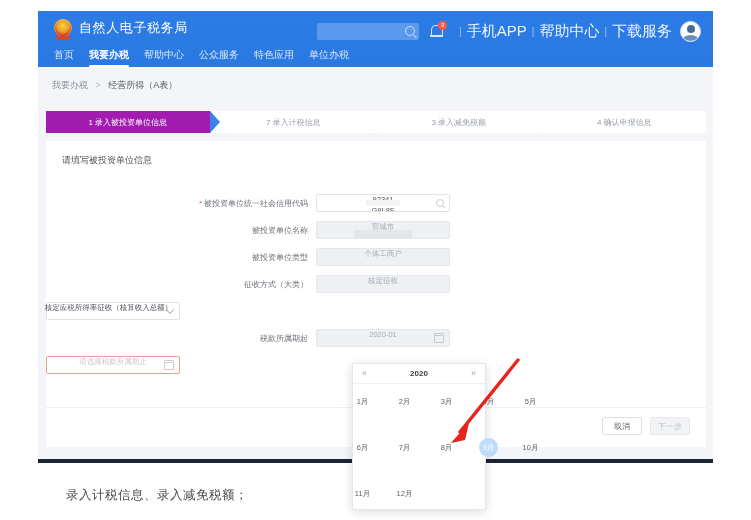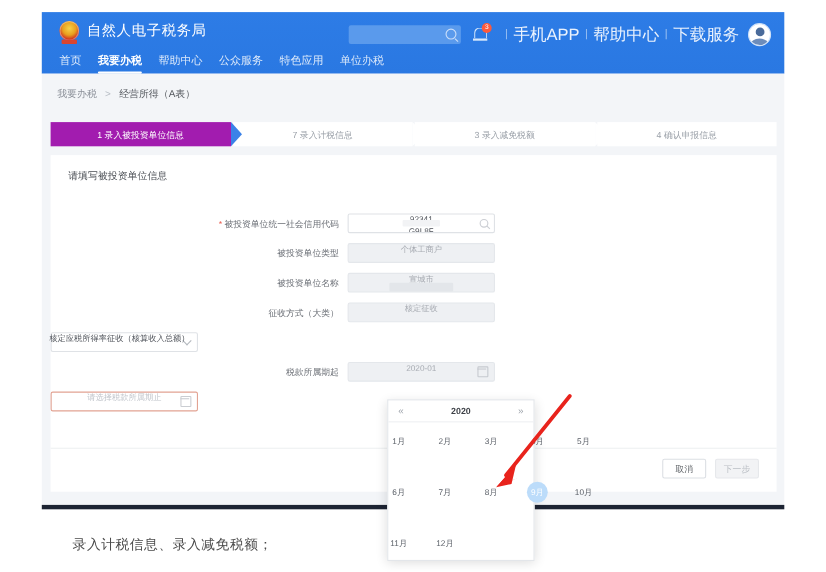--- a/index.html
+++ b/index.html
@@ -631,34 +631,34 @@
           <div class="field">
             <span class="field-text">92341</span>
             <span class="mask-block" style="width:34px"></span>
             <span class="field-text">G9L8F</span>
             <span class="fld-icon ic-search"></span>
           </div>
         </div>
 
         <div class="form-row">
           <div class="form-label">
-            <span>被投资单位类型</span>
-          </div>
-          <div class="field disabled">
-            <span class="field-text">个体工商户</span>
-          </div>
-        </div>
-
-        <div class="form-row">
-          <div class="form-label">
             <span>被投资单位名称</span>
           </div>
           <div class="field disabled">
             <span class="field-text">宣城市</span>
             <span class="mask-block dark" style="width:58px"></span>
+          </div>
+        </div>
+
+        <div class="form-row">
+          <div class="form-label">
+            <span>被投资单位类型</span>
+          </div>
+          <div class="field disabled">
+            <span class="field-text">个体工商户</span>
           </div>
         </div>
 
         <div class="form-row">
           <div class="form-label">
             <span>征收方式（大类）</span>
           </div>
           <div class="field disabled">
             <span class="field-text">核定征收</span>
           </div>

